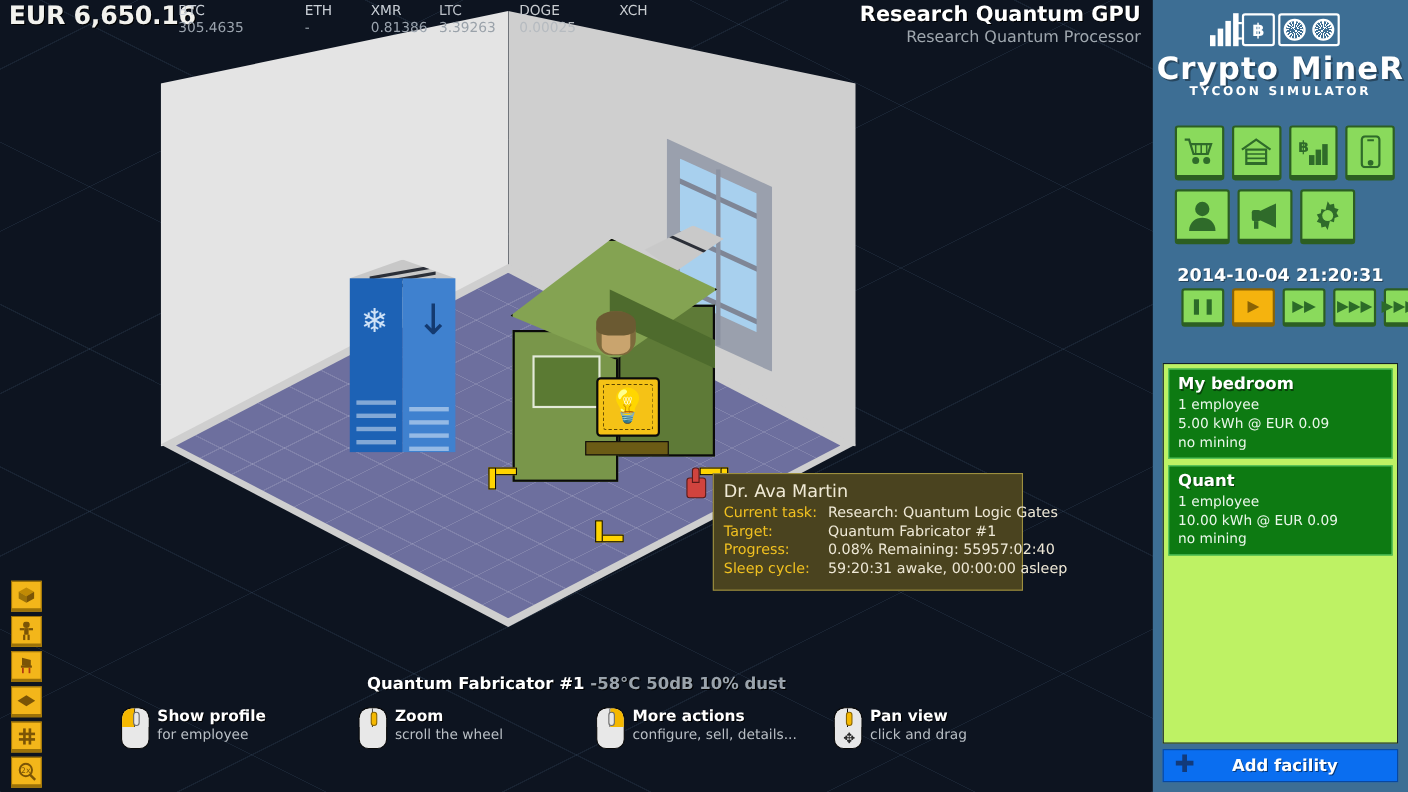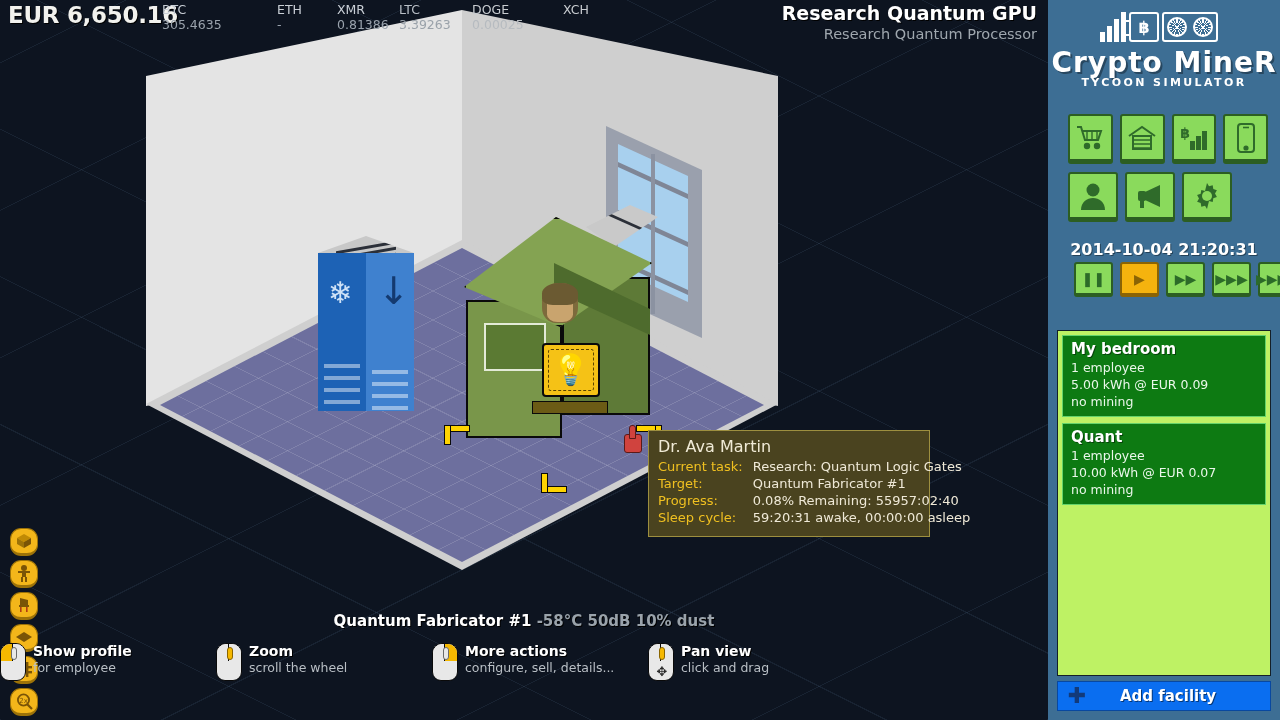--- a/index.html
+++ b/index.html
@@ -150,31 +150,31 @@
   }
   #tooltip .name{ font-size:16px; color:#f0ead6; margin-bottom:2px; }
   #tooltip table{ border-collapse:collapse; }
   #tooltip td{ font-size:13px; line-height:17px; vertical-align:top; padding:0; }
   #tooltip td.k{ color:#f0c020; padding-right:10px; white-space:nowrap; }
   #tooltip td.v{ color:#efe9d7; white-space:nowrap; }
 
   
   #rail{ position:absolute; left:10px; top:528px; width:28px; z-index:35; }
   .tool{ width:28px; height:28px; margin-bottom:4px; background:#f3b61a;
-         border:1px solid #9c7208; border-bottom-width:3px; border-radius:11px;
+         border:1px solid #9c7208; border-bottom-width:3px; border-radius:0;
          display:flex; align-items:center; justify-content:center;
          color:#14532d; font-size:15px; line-height:15px; cursor:pointer; }
 
   
   #statusline{ position:absolute; left:0; top:612px; width:1048px; text-align:center; z-index:35;
      font-size:15px; font-weight:bold; color:#ffffff; text-shadow:1px 1px 0 #000;}
   #statusline .env{ color:#9aa3ab; }
 
   #hints{ position:absolute; left:0; top:643px; width:1048px; height:60px; z-index:35;
-     display:flex; gap:36px; }
+     display:flex; justify-content:center; gap:36px; }
   .hint{ display:flex; align-items:flex-start; gap:7px; width:180px; }
   .mouse{ position:relative; width:26px; height:38px; background:#e8e8e8;
      border:1px solid #0a0a0a; border-radius:10px 10px 9px 9px; flex:none; }
   .mouse .lb{ position:absolute; left:0; top:0; width:12px; height:17px;
      border-radius:9px 0 0 0; background:#e8e8e8; border-right:1px solid #0a0a0a;}
   .mouse .rb{ position:absolute; right:0; top:0; width:12px; height:17px;
      border-radius:0 9px 0 0; background:#e8e8e8; }
   .mouse .wh{ position:absolute; left:10px; top:3px; width:6px; height:13px;
      background:#e8e8e8; border:1px solid #6b6b6b; border-radius:3px; }
   .mouse.lb-on .lb{ background:#f5b800; }
@@ -566,21 +566,21 @@
   <div id="faclist">
     <div class="fac">
       <div class="fn">My bedroom</div>
       <div class="fl">1 employee</div>
       <div class="fl">5.00 kWh @ EUR 0.09</div>
       <div class="fl">no mining</div>
     </div>
     <div class="fac">
       <div class="fn">Quant</div>
       <div class="fl">1 employee</div>
-      <div class="fl">10.00 kWh @ EUR 0.07</div>
+      <div class="fl">10.00 kWh @ EUR 0.09</div>
       <div class="fl">no mining</div>
     </div>
   </div>
 
   <div id="addfac">
     <div class="plus">✚</div>
     <div class="lbl">Add facility</div>
   </div>
 </div>
 

